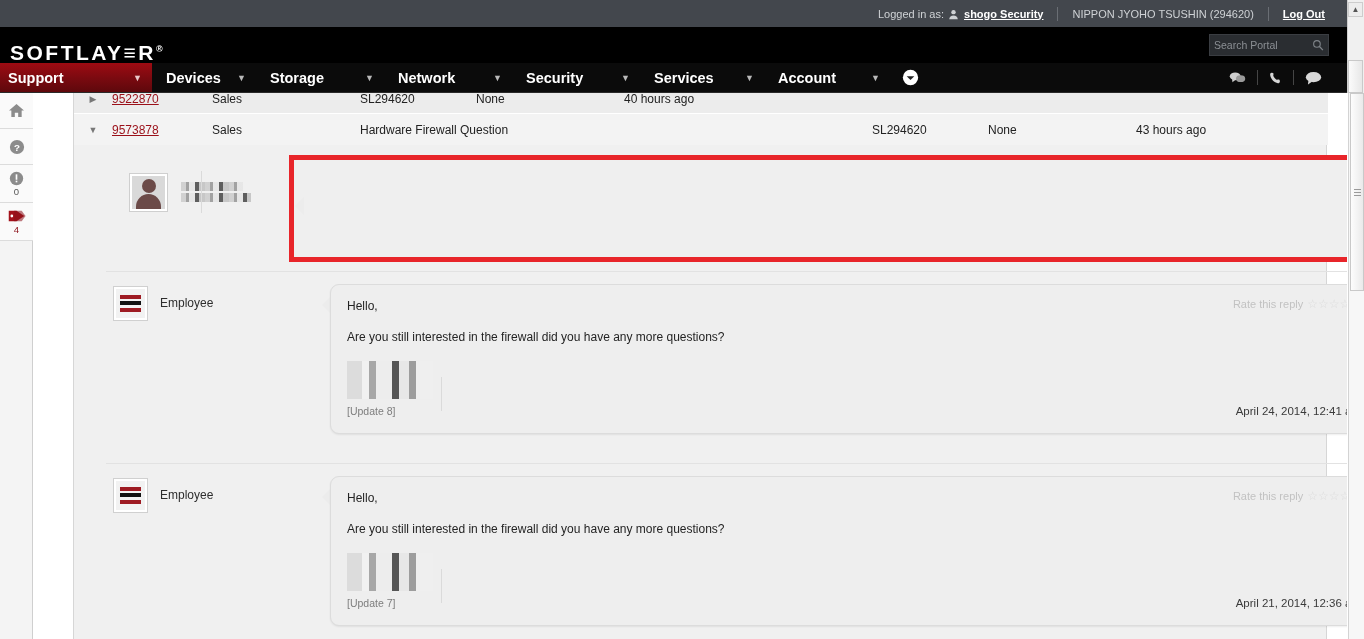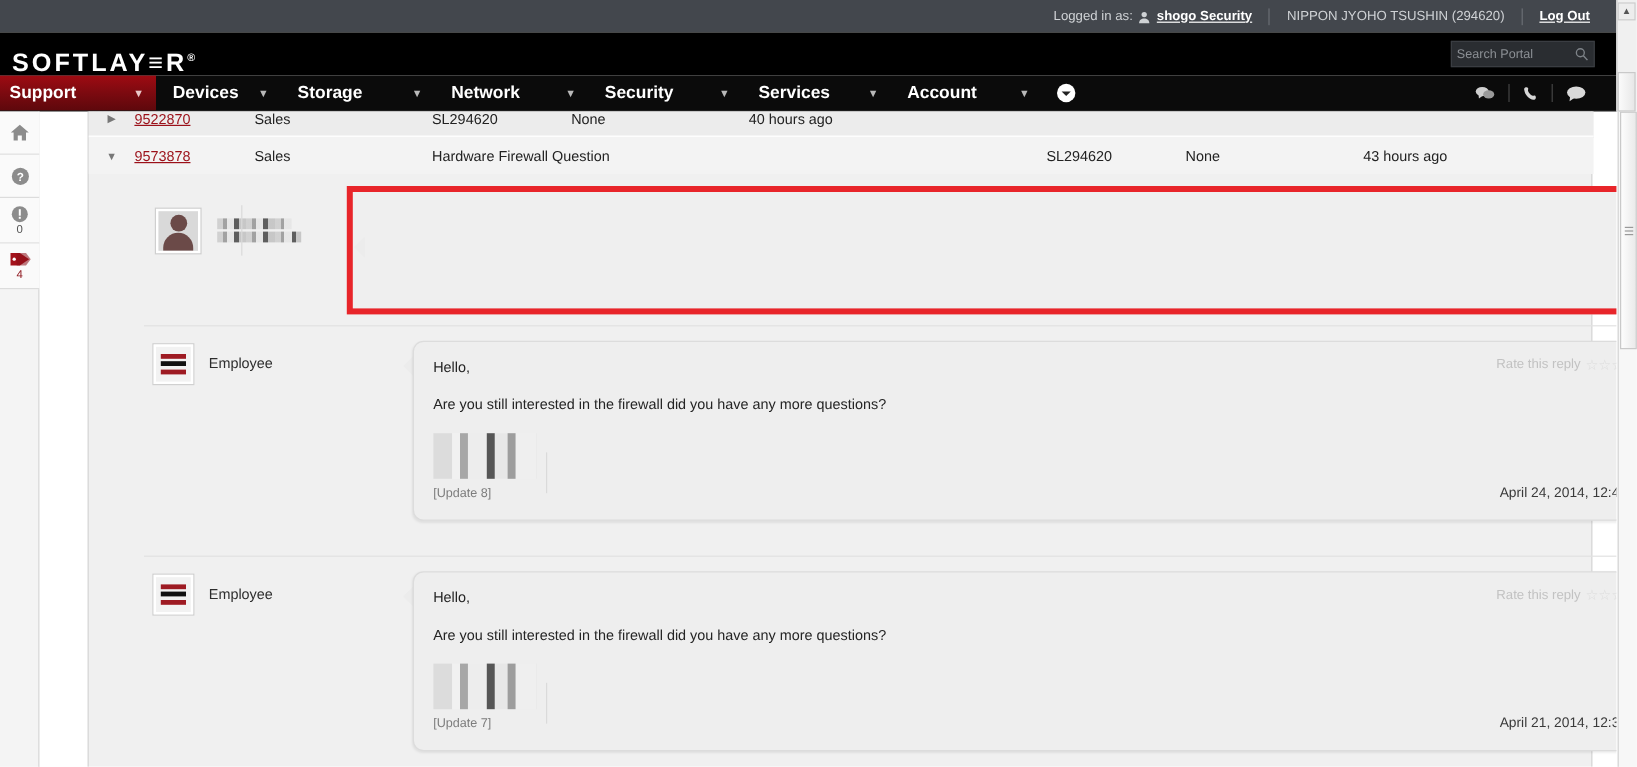--- a/index.html
+++ b/index.html
@@ -54,21 +54,21 @@
   .nav-item{
     position:relative; display:flex; align-items:center;
     color:#fff; font-size:14.5px; font-weight:bold; padding:0 0 0 14px;
     min-width:76px;
   }
   .nav-item .caret{
     font-size:9px; color:#b9b9b9; margin-left:auto; padding-right:10px; font-weight:normal;
   }
   .nav-support{
     background:linear-gradient(to bottom,#9e0b12 0%,#7c0a10 50%,#5e080c 100%);
-    color:#fff; width:130px; padding-left:8px;
+    color:#fff; width:152px; padding-left:8px;
   }
   .nav-support .caret{ color:#eac9c9; }
   .nav-check{
     display:flex; align-items:center; justify-content:center; width:40px;
   }
   .nav-right{
     margin-left:auto; display:flex; align-items:center; padding-right:14px; gap:0;
   }
   .nav-right .nav-ico{ padding:0 11px; display:flex; align-items:center; }
   .nav-right .vline{ width:1px; height:15px; background:#454545; }
@@ -154,21 +154,21 @@
     background:repeating-linear-gradient(90deg,#c9c9c9 0 5px,#8e8e8e 5px 8px,#e4e4e4 8px 14px,#3a3a3a 14px 18px,#bdbdbd 18px 24px);
     opacity:.8;
   }
   .redact-wrap{ margin-left:14px; width:72px; }
   .redact-rule{
     position:absolute; left:127px; top:78px; width:1px; height:42px; background:#dadada;
   }
 
   
   .reply{
-    position:absolute; left:46px; width:1241px;
+    position:absolute; left:32px; width:1241px;
     border-top:1px solid #e2e2e2;
   }
   .reply-head{
     position:absolute; left:8px; top:14px; width:180px; height:34px;
     display:flex; align-items:center;
   }
   .avatar-emp{
     width:33px; height:33px; background:#f2f2f2; border:2px solid #fff;
     box-shadow:0 0 0 1px #d0d0d0; display:flex; flex-direction:column;
     align-items:center; justify-content:center; gap:2.5px;

